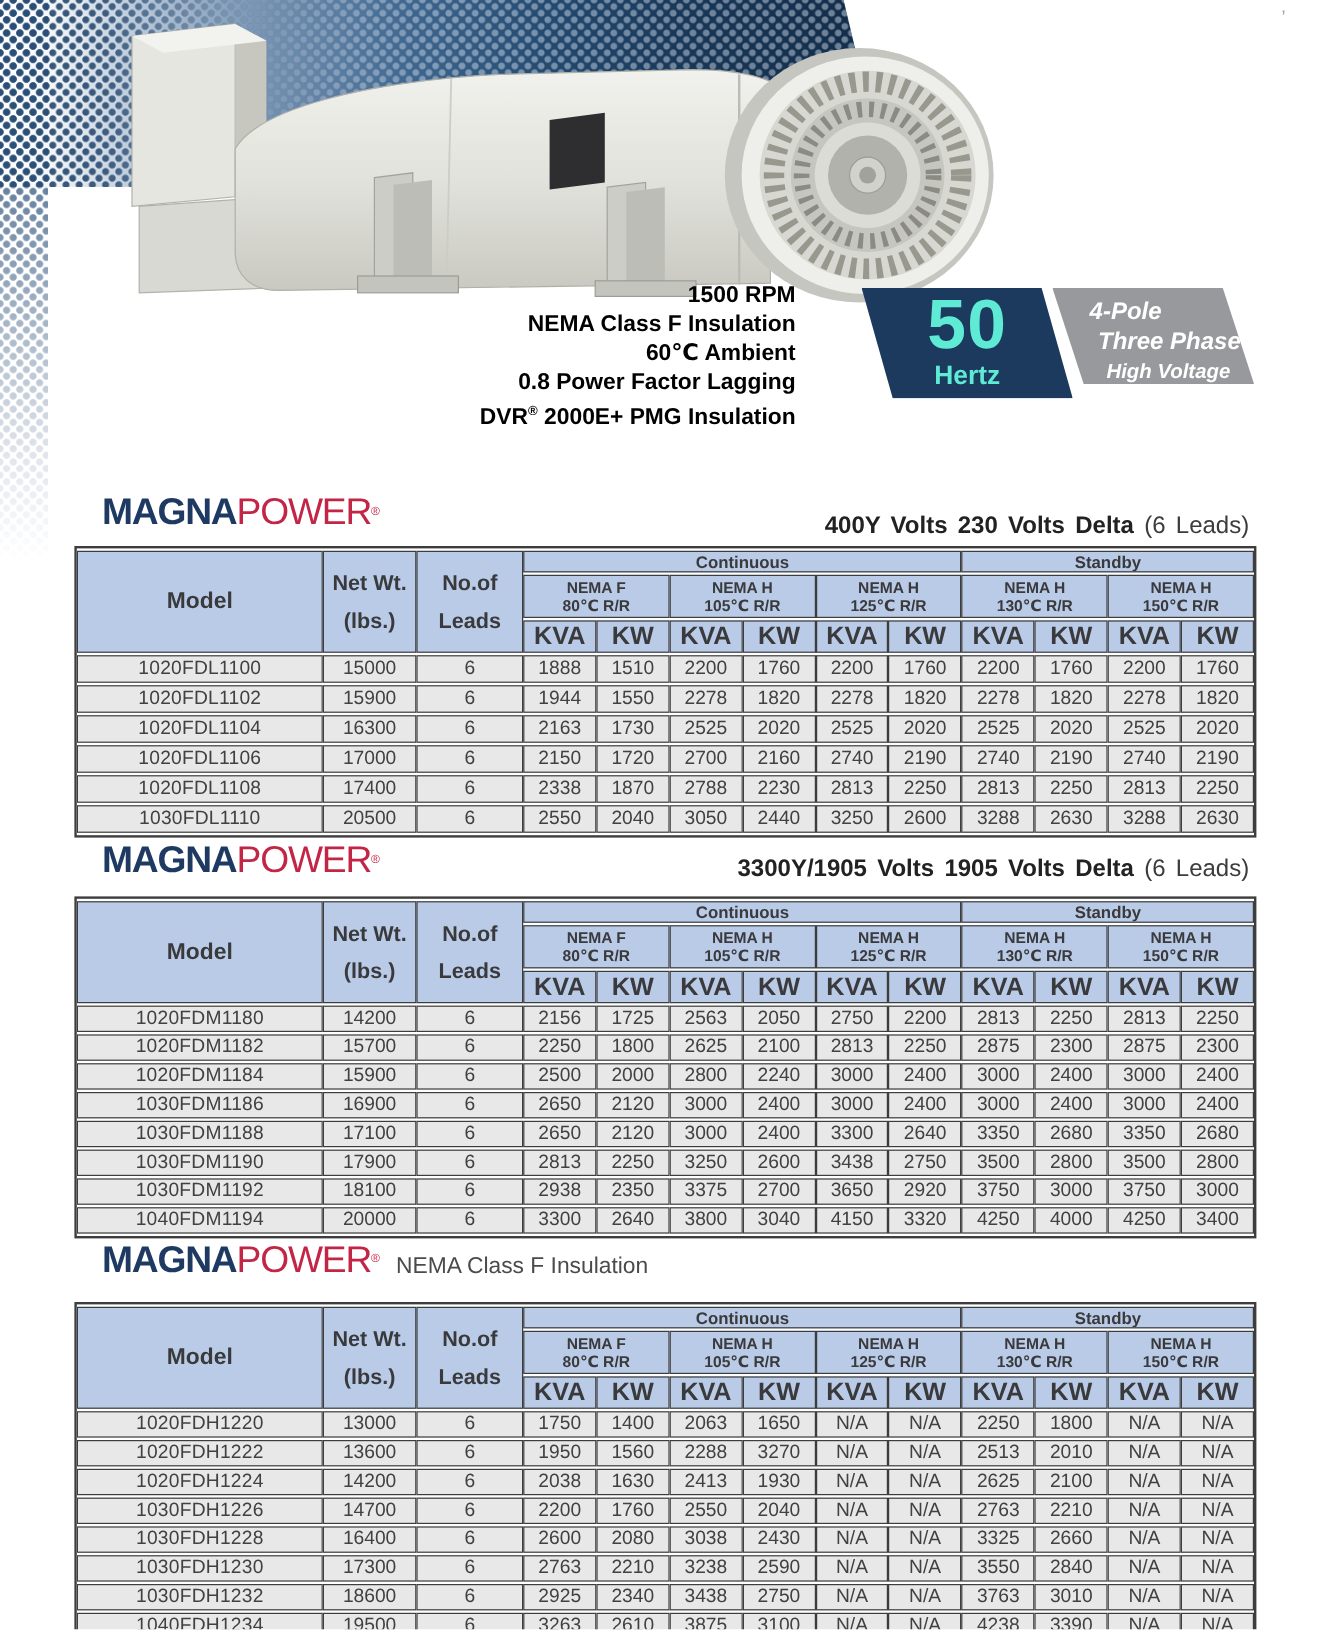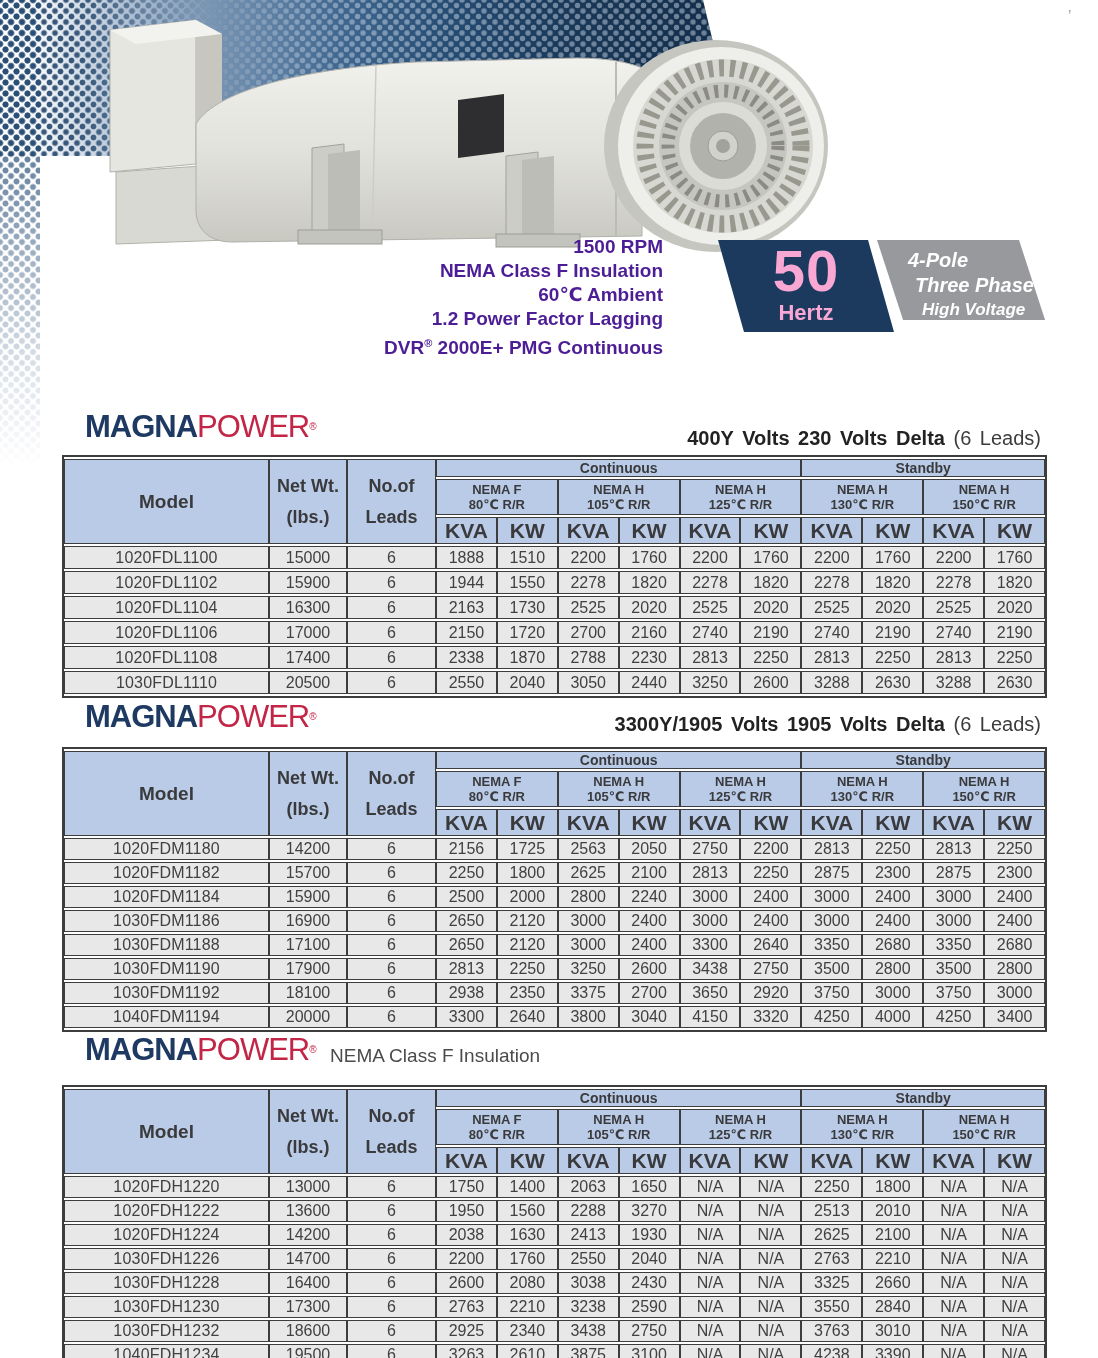--- a/index.html
+++ b/index.html
@@ -26,24 +26,24 @@
       radial-gradient(circle,rgba(40,77,118,.9) 0 2.6px,transparent 3.4px),
       radial-gradient(circle,rgba(40,77,118,.9) 0 2.6px,transparent 3.4px);
     background-size:11px 11px;background-position:0 0,5.5px 5.5px;
     -webkit-mask-image:linear-gradient(180deg,#000 0%,rgba(0,0,0,.85) 28%,rgba(0,0,0,.45) 58%,rgba(0,0,0,.15) 82%,transparent 100%);
     mask-image:linear-gradient(180deg,#000 0%,rgba(0,0,0,.85) 28%,rgba(0,0,0,.45) 58%,rgba(0,0,0,.15) 82%,transparent 100%);}
   .generator{position:absolute;left:76px;top:4px;width:792px;height:250px;}
   .corner-mark{position:absolute;left:1068px;top:6px;font-size:15px;color:#9aa0a6;}
 
   
   .specs{position:absolute;top:235px;right:435px;width:420px;text-align:right;
-    font-size:19px;font-weight:700;color:#4c1d95;line-height:24px;}
+    font-size:19px;font-weight:700;color:#000000;line-height:24px;}
   .specs sup{font-size:11px;}
   .hz-badge{position:absolute;left:718px;top:240px;width:176px;height:92px;background:#1b3a5e;
-    clip-path:polygon(0 0,150px 0,176px 92px,26px 92px);color:#f9a8d4;text-align:center;}
+    clip-path:polygon(0 0,150px 0,176px 92px,26px 92px);color:#5eead4;text-align:center;}
   .hz-value{font-size:58px;font-weight:800;line-height:56px;margin-top:3px;letter-spacing:1px;}
   .hz-unit{font-size:22px;font-weight:700;margin-top:1px;}
   .pole-badge{position:absolute;left:877px;top:240px;width:172px;height:80px;background:#97999c;
     clip-path:polygon(0 0,142px 0,172px 92px,30px 92px);color:#fff;font-style:italic;}
   .pole-line{font-weight:700;line-height:25px;}
   .pl1{margin:8px 0 0 31px;font-size:20px;}
   .pl2{margin-left:38px;font-size:20px;}
   .pl3{margin-left:45px;font-size:17px;line-height:23px;}
 
   
@@ -132,22 +132,22 @@
     <circle cx="647" cy="142" r="15" fill="#d2d2cc" stroke="#9d9d97"></circle>
     <circle cx="647" cy="142" r="7" fill="#a2a29c"></circle>
   </svg>
 
   <div class="corner-mark">’</div>
 
   <div class="specs">
     <div class="spec-line">1500 RPM</div>
     <div class="spec-line">NEMA Class F Insulation</div>
     <div class="spec-line">60℃ Ambient</div>
-    <div class="spec-line">1.2 Power Factor Lagging</div>
-    <div class="spec-line"><span>DVR</span><sup>®</sup><span> 2000E+ PMG Continuous</span></div>
+    <div class="spec-line">0.8 Power Factor Lagging</div>
+    <div class="spec-line"><span>DVR</span><sup>®</sup><span> 2000E+ PMG Insulation</span></div>
   </div>
 
   <div class="hz-badge">
     <div class="hz-value">50</div>
     <div class="hz-unit">Hertz</div>
   </div>
   <div class="pole-badge">
     <div class="pole-line pl1">4-Pole</div>
     <div class="pole-line pl2">Three Phase</div>
     <div class="pole-line pl3">High Voltage</div>

